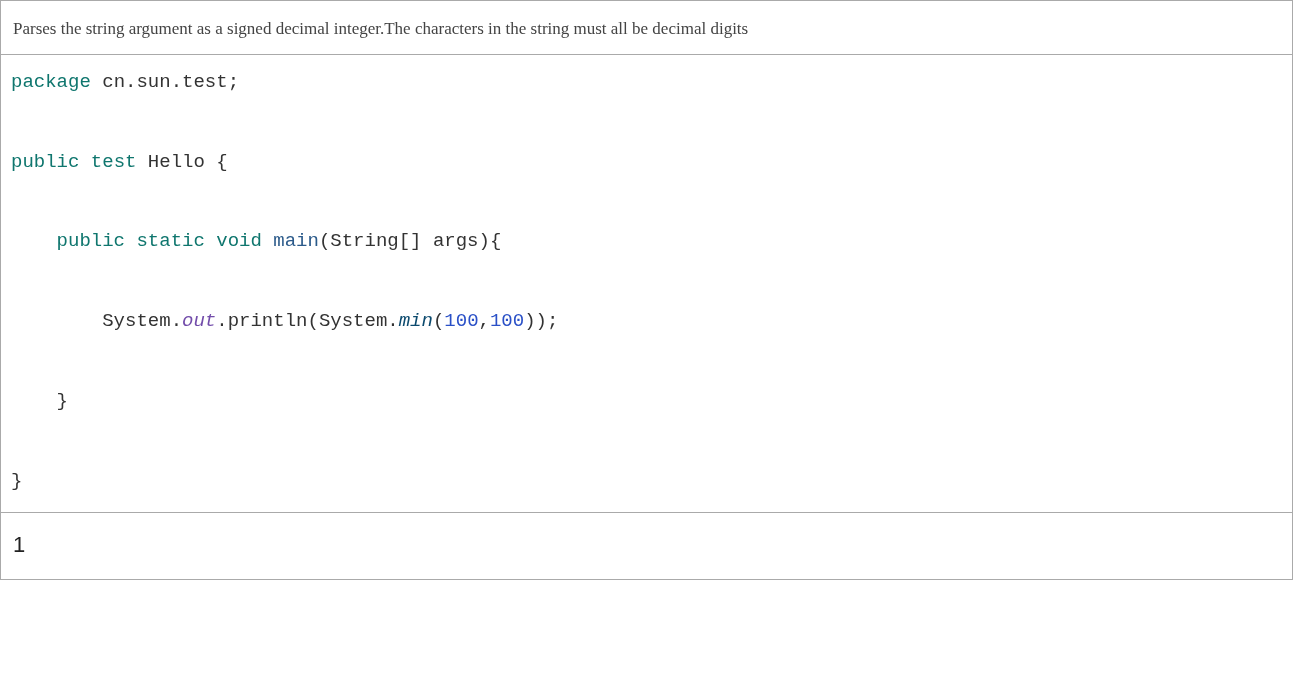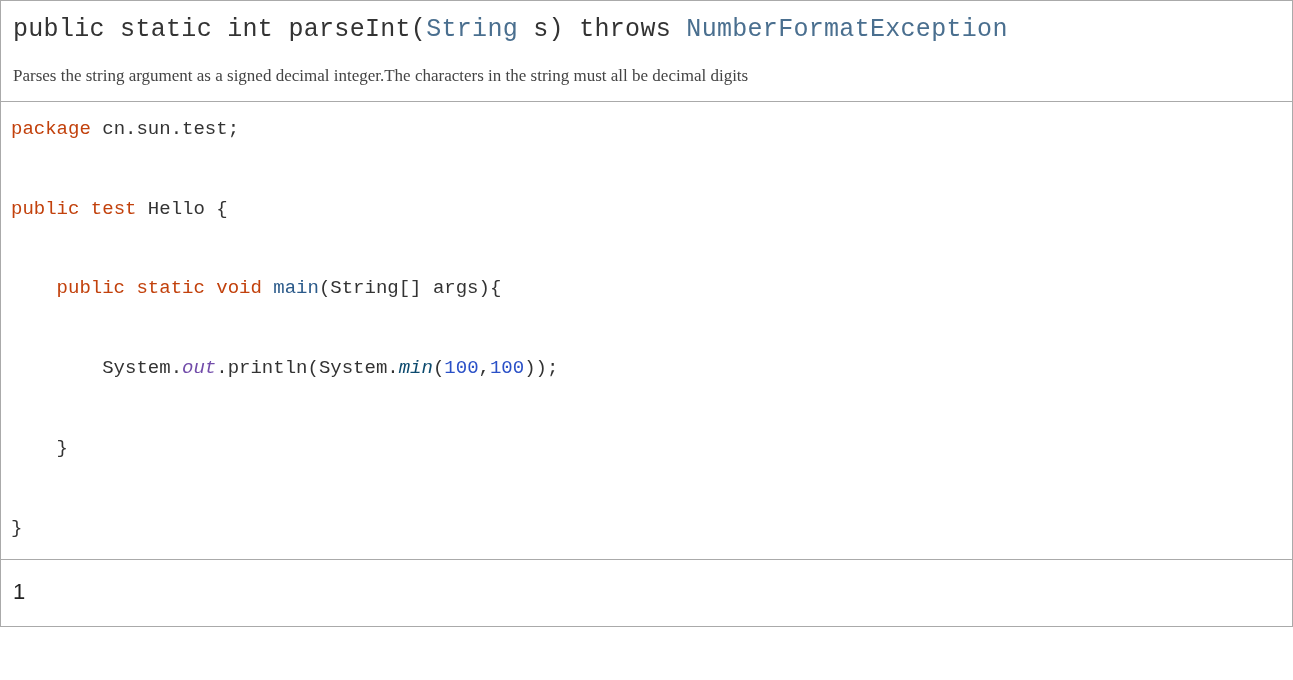--- a/index.html
+++ b/index.html
@@ -45,21 +45,21 @@
     }
     .code-block {
       font-family: Consolas, 'Courier New', monospace;
       font-size: 19px;
       color: #333;
       line-height: 2.1;
       white-space: pre;
       padding: 8px 10px 10px 10px;
     }
     .kw-package, .kw-public, .kw-class, .kw-static, .kw-void {
-      color: #c2410c;
+      color: #0f766e;
     }
     .method-name {
       color: #2b5a8a;
     }
     .field-italic {
       color: #724caa;
       font-style: italic;
     }
     .method-italic {
       color: #0c4a6e;
@@ -75,23 +75,20 @@
       padding: 10px 12px 12px 12px;
       line-height: 2.0;
     }
   </style>
 </head>
 <body>
 
 <div class="container">
 
   <div class="section signature-wrap">
-    <div class="signature">
-      <span>public static int parseInt(</span><span class="type-link">String</span><span> s) throws </span><span class="type-link">NumberFormatException</span>
-    </div>
     <div class="description">Parses the string argument as a signed decimal integer.The characters in the string must all be decimal digits</div>
   </div>
 
   <div class="section" style="padding:0">
     <div class="code-block"><span class="kw-package">package</span><span> cn.sun.test;</span>
 
 <span class="kw-public">public</span> <span class="kw-class">test</span><span> Hello {</span>
 
 <span>    </span><span class="kw-public">public</span> <span class="kw-static">static</span> <span class="kw-void">void</span> <span class="method-name">main</span><span>(String[] args){</span>
 

